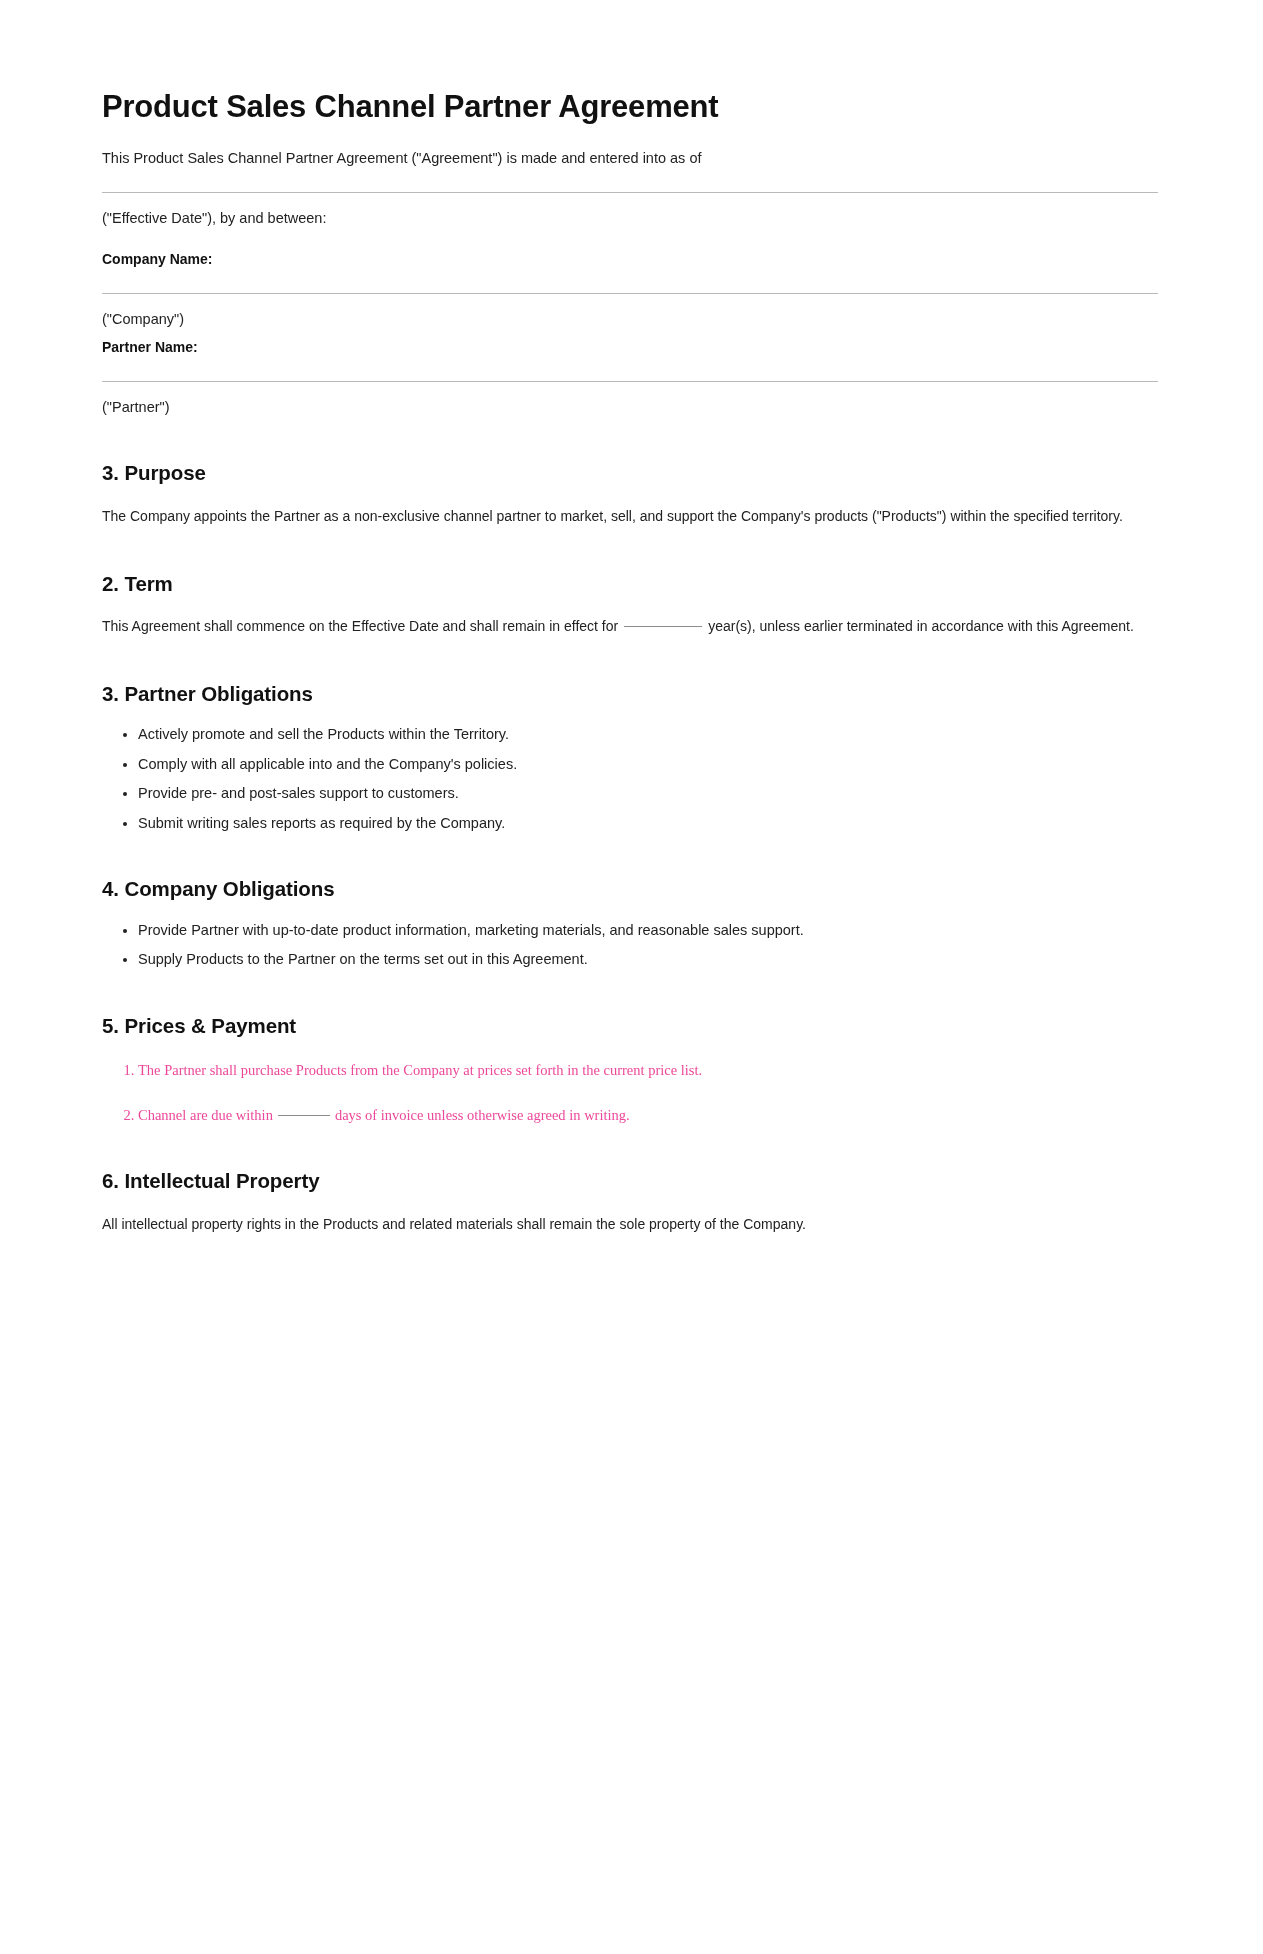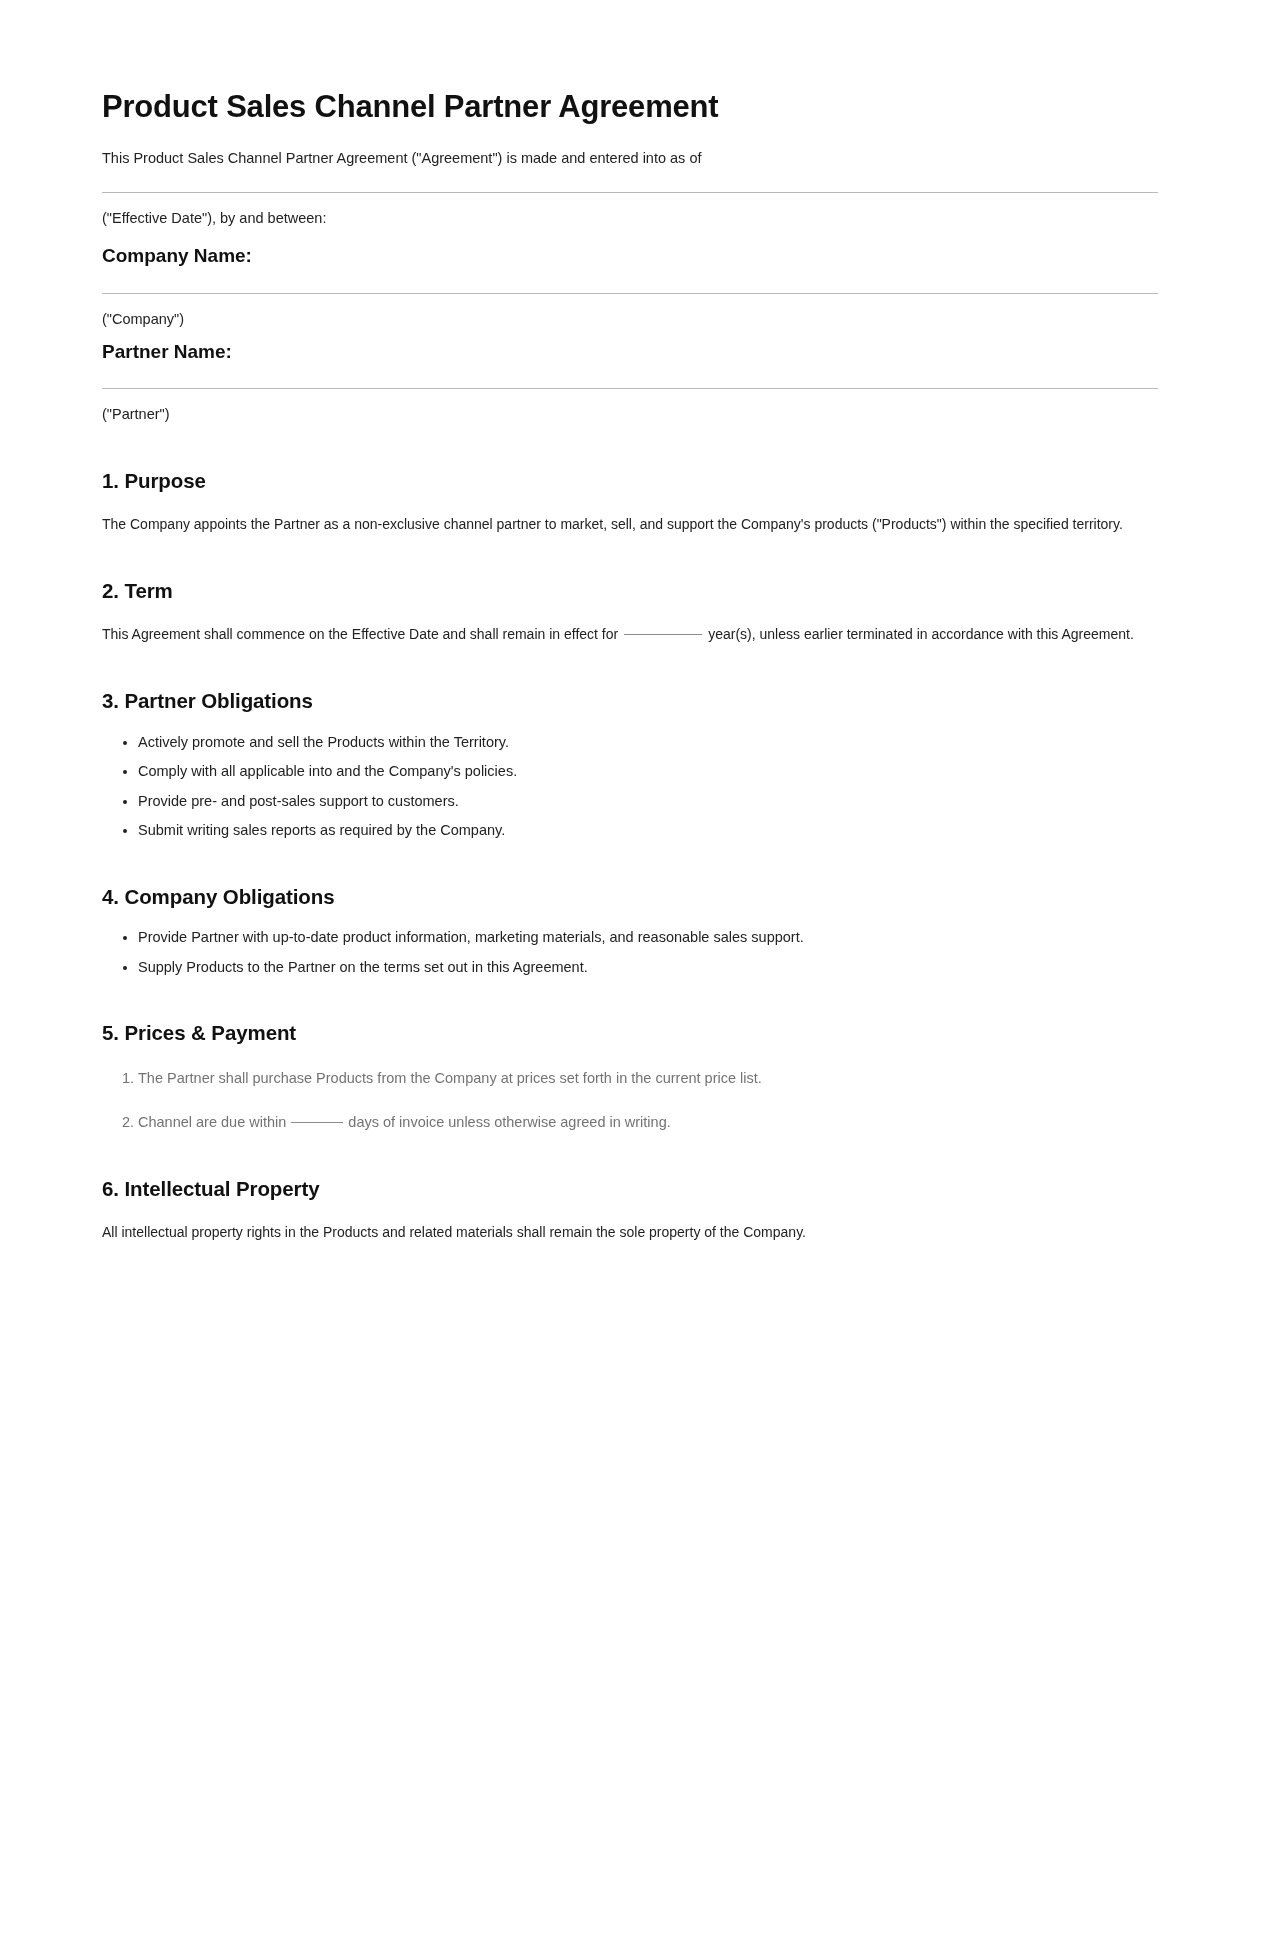--- a/index.html
+++ b/index.html
@@ -43,24 +43,24 @@
     width: 1056px;
     height: 0;
   }
   .after-rule-text {
     font-size: 14.5px;
     line-height: 1.55;
     color: #222222;
     margin: 14px 0 0 0;
   }
   .field-label {
-    font-size: 19px;
+    font-size: 14px;
     font-weight: bold;
     color: #111111;
-    margin: 12px 0 0 0;
+    margin: 20px 0 0 0;
     line-height: 1.55;
   }
   .tight-label {
     margin-top: 7px;
   }
   h2.section-heading {
     font-size: 20.5px;
     font-weight: bold;
     color: #111111;
     margin: 42px 0 0 0;
@@ -86,22 +86,23 @@
     margin-bottom: 7px;
   }
   ol.numbered-list {
     margin: 20px 0 0 0;
     padding-left: 36px;
     list-style: decimal;
   }
   ol.numbered-list li {
     font-size: 14.5px;
     line-height: 1.55;
-    color: #737373;
+    color: #ec4899;
     margin-bottom: 22px;
+    font-family: Liberation Serif, serif;
   }
   .inline-blank {
     display: inline-block;
     vertical-align: 4px;
     border-bottom: 1px solid #8c8c8c;
     height: 1px;
   }
   .inline-blank.w-term { width: 78px; margin: 0 6px; }
   .inline-blank.w-days { width: 52px; margin: 0 5px; }
 </style>
@@ -123,21 +124,21 @@
   <hr class="blank-rule">
 
   <p class="after-rule-text">("Company")</p>
 
   <p class="field-label tight-label">Partner Name:</p>
 
   <hr class="blank-rule">
 
   <p class="after-rule-text">("Partner")</p>
 
-  <h2 class="section-heading">1. Purpose</h2>
+  <h2 class="section-heading">3. Purpose</h2>
   <p class="body-para">The Company appoints the Partner as a non-exclusive channel partner to market, sell, and support the Company's products ("Products") within the specified territory.</p>
 
   <h2 class="section-heading">2. Term</h2>
   <p class="body-para"><span>This Agreement shall commence on the Effective Date and shall remain in effect for</span><span class="inline-blank w-term"></span><span>year(s), unless earlier terminated in accordance with this Agreement.</span></p>
 
   <h2 class="section-heading">3. Partner Obligations</h2>
   <ul class="bullet-list">
     <li>Actively promote and sell the Products within the Territory.</li>
     <li>Comply with all applicable into and the Company's policies.</li>
     <li>Provide pre- and post-sales support to customers.</li>

